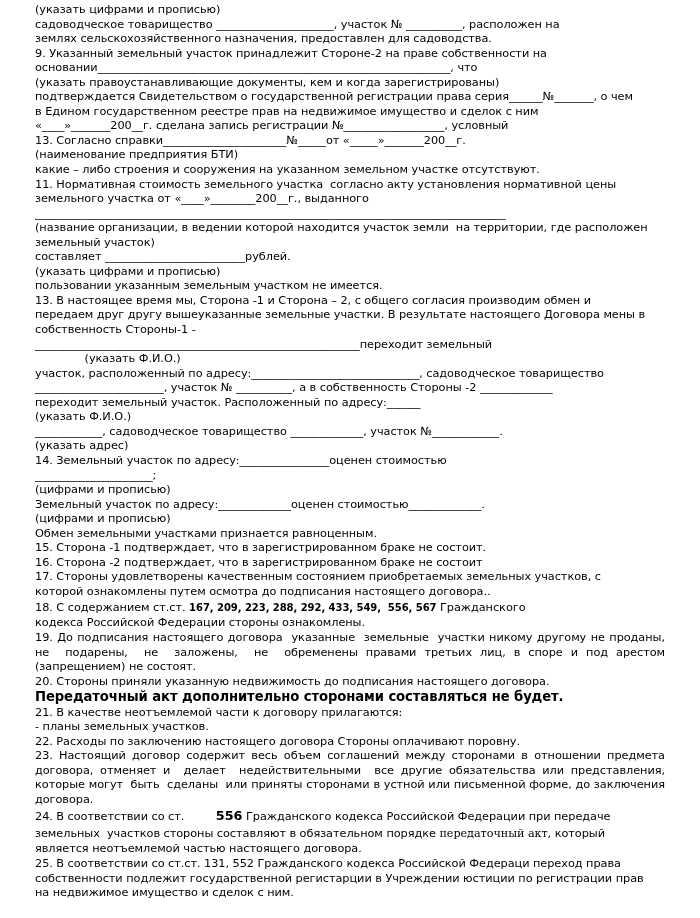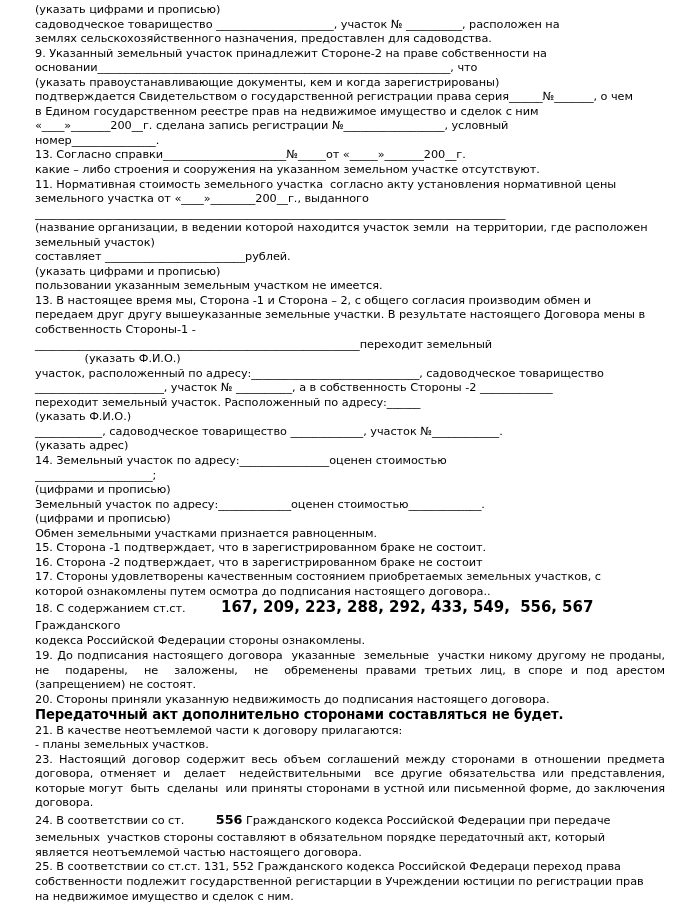--- a/index.html
+++ b/index.html
@@ -41,22 +41,21 @@
     text-align-last: left;
   }
   .bighead {
     font-weight: bold;
     font-size: 13.2px;
     line-height: 16.5px;
     letter-spacing: -0.1px;
   }
   .artnums {
     font-weight: bold;
-    font-size: 15px;
-    margin-left: 32px;
+    font-size: 10px;
   }
   .art556 {
     font-weight: bold;
     font-size: 12.8px;
     margin-left: 28px;
   }
   .serif {
     font-family: "DejaVu Serif", "Liberation Serif", serif;
     font-size: 11.2px;
   }
@@ -72,22 +71,22 @@
 
     <p class="ln">(указать цифрами и прописью)</p>
     <p class="ln">садоводческое товарищество _____________________, участок № __________, расположен на</p>
     <p class="ln">землях сельскохозяйственного назначения, предоставлен для садоводства.</p>
     <p class="ln">9. Указанный земельный участок принадлежит Стороне-2 на праве собственности на</p>
     <p class="ln">основании_______________________________________________________________, что</p>
     <p class="ln">(указать правоустанавливающие документы, кем и когда зарегистрированы)</p>
     <p class="ln">подтверждается Свидетельством о государственной регистрации права серия______№_______, о чем</p>
     <p class="ln">в Едином государственном реестре прав на недвижимое имущество и сделок с ним</p>
     <p class="ln">«____»_______200__г. сделана запись регистрации №__________________, условный</p>
-    <p class="ln">номер_______________.</p>
     <p class="ln">13. Согласно справки______________________№_____от «_____»_______200__г.</p>
+    <p class="ln">(наименование предприятия БТИ)</p>
     <p class="ln">какие – либо строения и сооружения на указанном земельном участке отсутствуют.</p>
     <p class="ln">11. Нормативная стоимость земельного участка  согласно акту установления нормативной цены</p>
     <p class="ln">земельного участка от «____»________200__г., выданного</p>
     <p class="ln">____________________________________________________________________________________</p>
     <p class="ln">(название организации, в ведении которой находится участок земли  на территории, где расположен</p>
     <p class="ln">земельный участок)</p>
     <p class="ln">составляет _________________________рублей.</p>
     <p class="ln">(указать цифрами и прописью)</p>
     <p class="ln">пользовании указанным земельным участком не имеется.</p>
     <p class="ln">13. В настоящее время мы, Сторона -1 и Сторона – 2, с общего согласия производим обмен и</p>
@@ -116,20 +115,21 @@
     <p class="ln">кодекса Российской Федерации стороны ознакомлены.</p>
 
     <p class="ln just">19. До подписания настоящего договора  указанные  земельные  участки никому другому не проданы,  не  подарены,  не  заложены,  не  обременены правами третьих лиц, в споре и под арестом (запрещением) не состоят.</p>
 
     <p class="ln">20. Стороны приняли указанную недвижимость до подписания настоящего договора.</p>
 
     <p class="ln bighead">Передаточный акт дополнительно сторонами составляться не будет.</p>
 
     <p class="ln">21. В качестве неотъемлемой части к договору прилагаются:</p>
     <p class="ln">- планы земельных участков.</p>
+    <p class="ln">22. Расходы по заключению настоящего договора Стороны оплачивают поровну.</p>
 
     <p class="ln just">23. Настоящий договор содержит весь объем соглашений между сторонами в отношении предмета договора, отменяет и  делает  недействительными  все другие обязательства или представления, которые могут  быть  сделаны  или приняты сторонами в устной или письменной форме, до заключения договора.</p>
 
     <p class="ln tall"><span>24. В соответствии со ст. </span><span class="art556">556</span><span> Гражданского кодекса Российской Федерации при передаче</span></p>
     <p class="ln tall"><span>земельных  участков стороны составляют в обязательном порядке </span><span class="serif">передаточный акт</span><span>, который</span></p>
     <p class="ln">является неотъемлемой частью настоящего договора.</p>
 
     <p class="ln">25. В соответствии со ст.ст. 131, 552 Гражданского кодекса Российской Федераци переход права</p>
     <p class="ln">собственности подлежит государственной регистарции в Учреждении юстиции по регистрации прав</p>
     <p class="ln">на недвижимое имущество и сделок с ним.</p>

